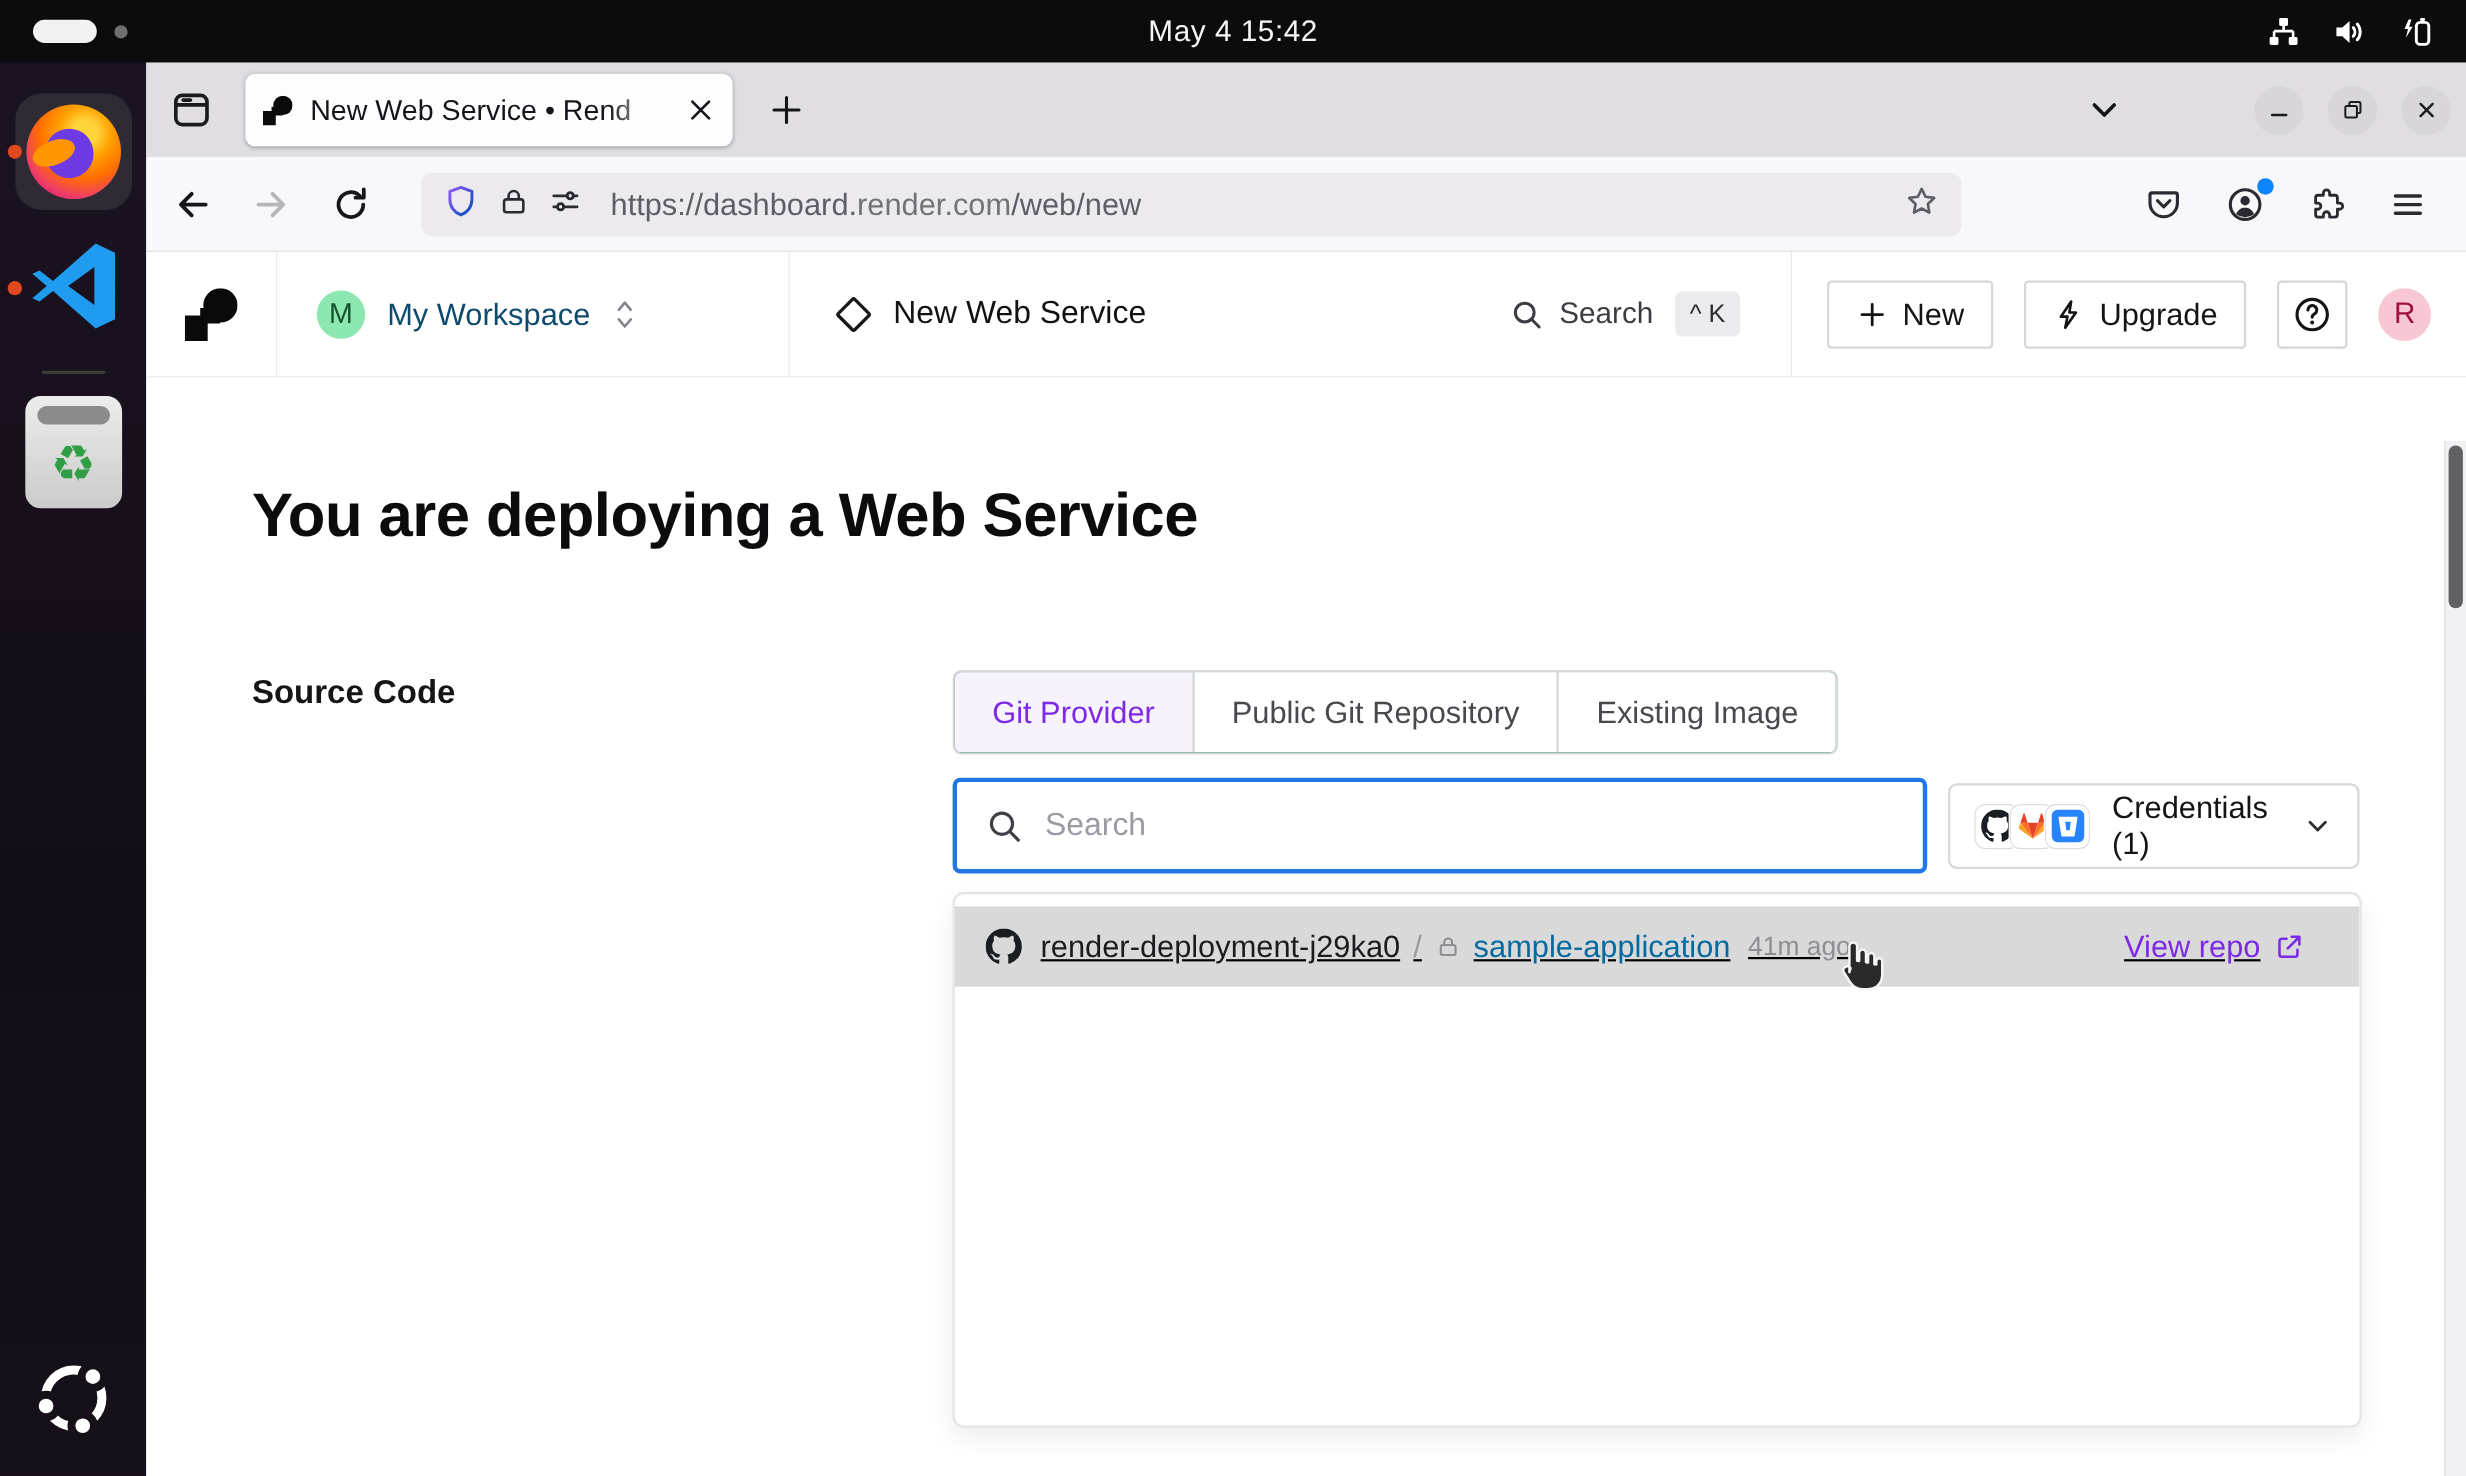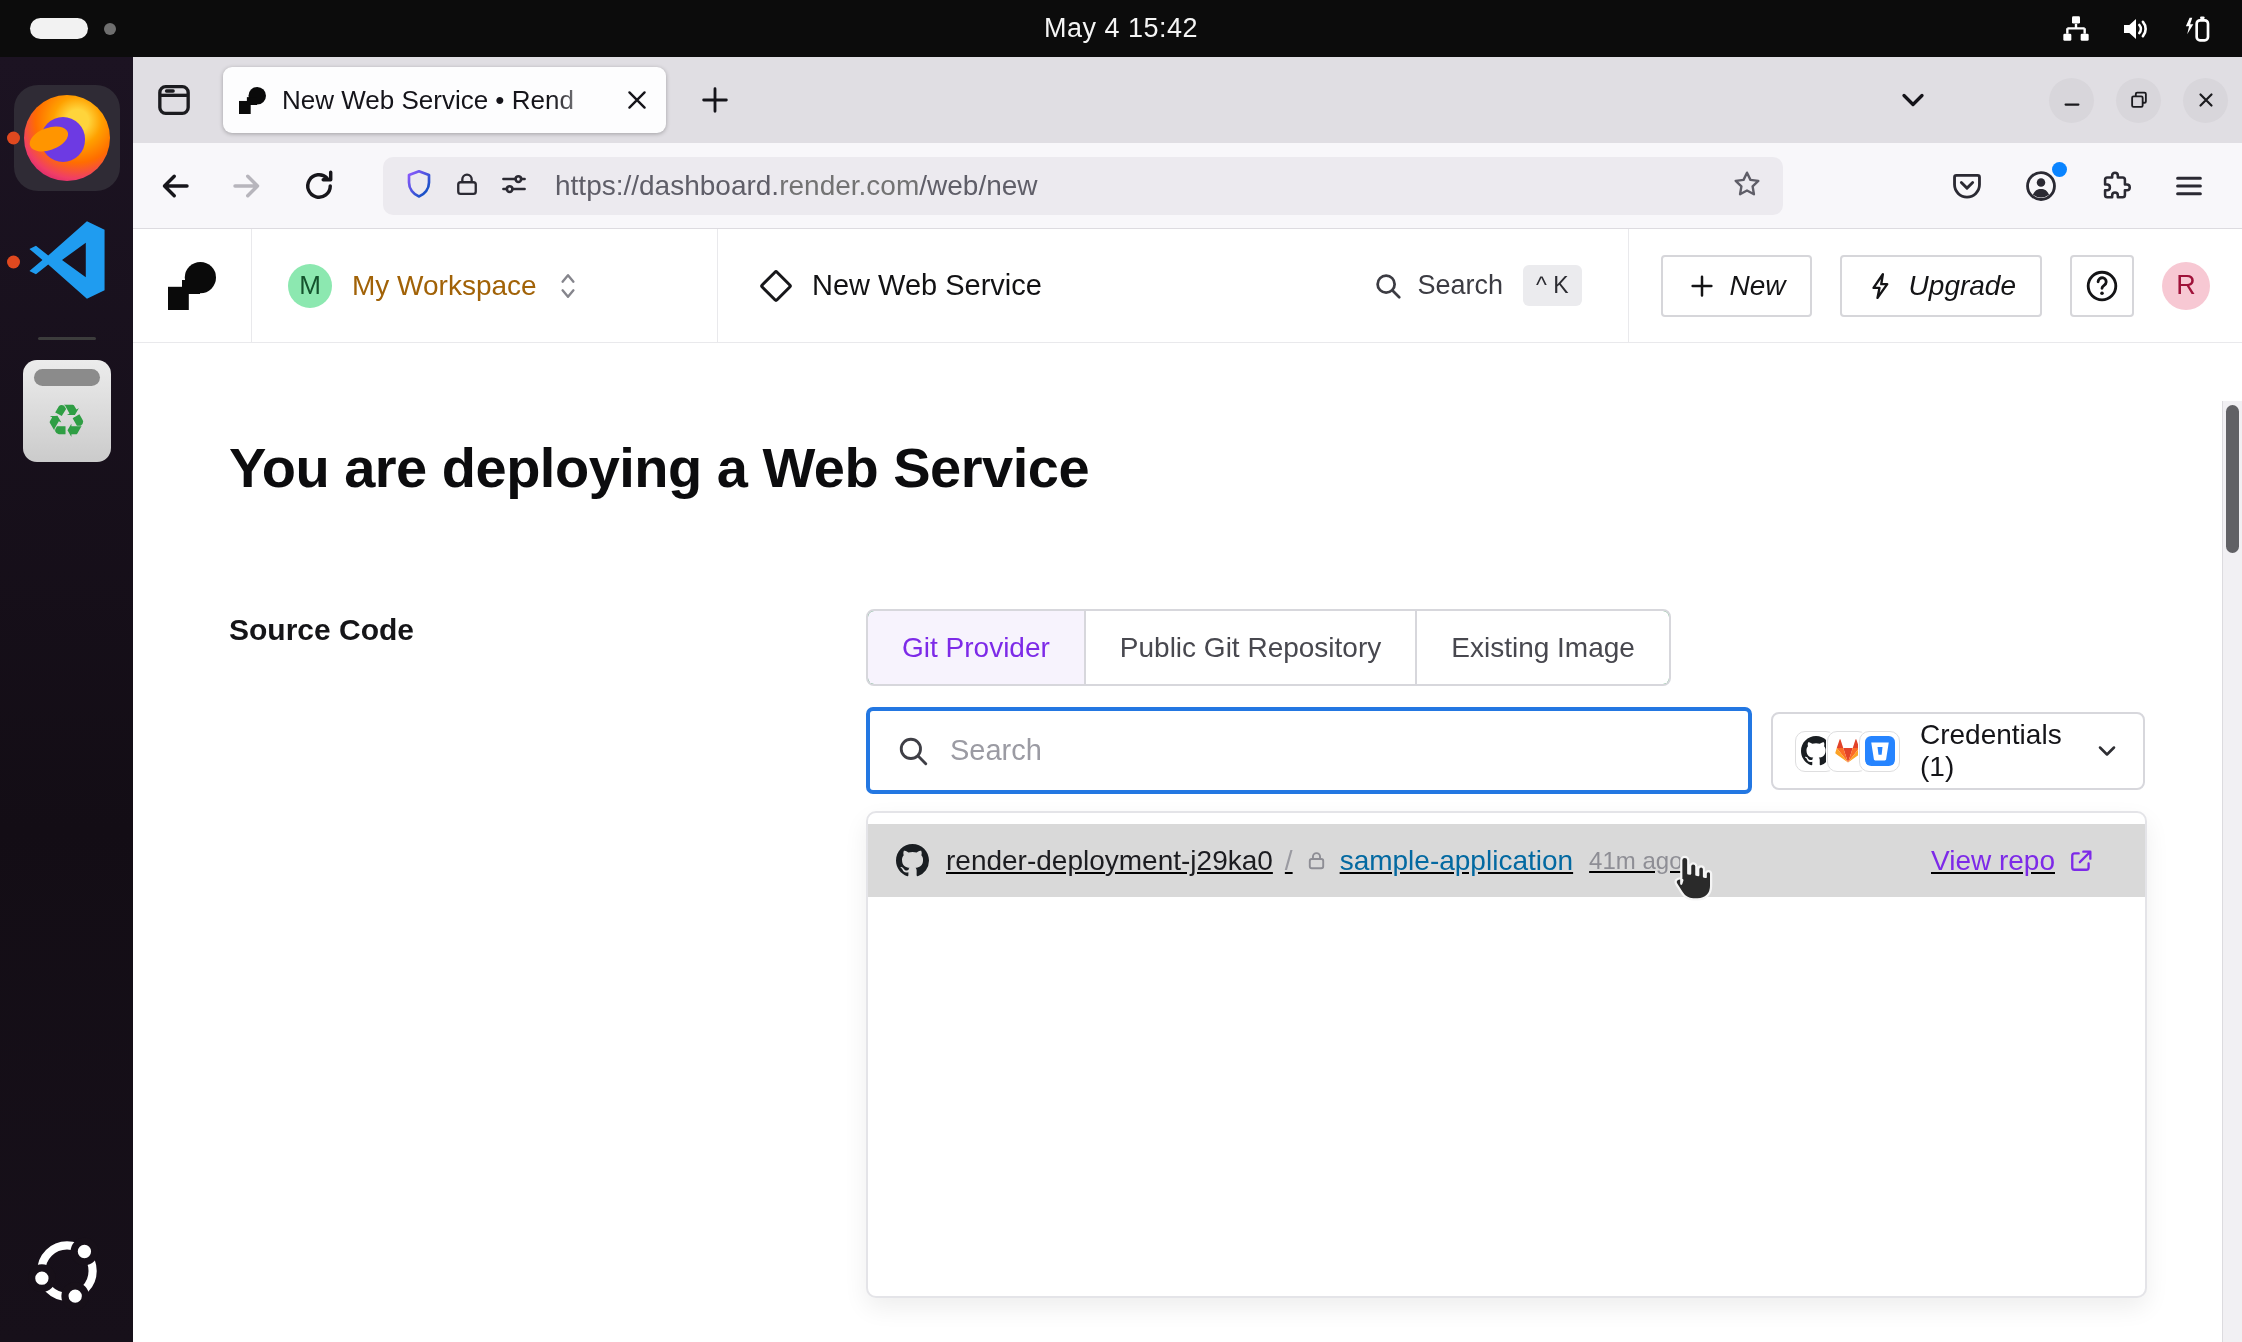--- a/index.html
+++ b/index.html
@@ -67,32 +67,32 @@
   .notif-dot { position:absolute; top:-3px; right:-5px; width:15px; height:15px; border-radius:50%; background:#0a84ff; }
 
   
   .page { flex:1; display:flex; flex-direction:column; background:#fff; position:relative; }
   .appheader { height:114px; border-bottom:1px solid #e9e9ec; display:flex; align-items:stretch; flex:none; }
   .hsec { display:flex; align-items:center; }
   .hsec-logo { width:119px; justify-content:center; border-right:1px solid #e9e9ec; }
   .hsec-logo svg { width:48px; height:48px; }
   .hsec-ws { width:466px; border-right:1px solid #e9e9ec; padding-left:36px; }
   .ws-avatar { width:44px; height:44px; border-radius:50%; background:#8ce8b0; color:#14532d; font-size:26px; font-weight:500; flex:none; }
-  .ws-name { font-size:28px; color:#a16207; margin-left:20px; }
+  .ws-name { font-size:28px; color:#0c4a6e; margin-left:20px; }
   .ws-updown { margin-left:18px; }
   .ws-updown svg { width:26px; height:34px; display:block; }
   .hsec-mid { flex:1; border-right:1px solid #e9e9ec; padding:0 46px; }
   .diamond { width:24px; height:24px; border:3px solid #17171a; transform:rotate(45deg); border-radius:3px; margin-right:24px; flex:none; }
   .page-title { font-size:29px; color:#121214; }
   .searchgrp { margin-left:auto; display:flex; align-items:center; }
   .searchgrp svg { width:30px; height:30px; display:block; }
   .search-label { font-size:27px; color:#3c3c43; margin-left:14px; }
   .kbd { margin-left:20px; background:#ebebee; border-radius:6px; padding:7px 13px; font-size:23px; color:#2c2c32; }
   .hsec-right { padding:0 32px; gap:28px; }
-  .btn { height:62px; border:2px solid #d6d6da; border-radius:4px; background:#fff; display:flex; align-items:center; padding:0 24px; font-size:28px; color:#141416;font-style:italic; }
+  .btn { height:62px; border:2px solid #d6d6da; border-radius:4px; background:#fff; display:flex; align-items:center; padding:0 24px; font-size:28px; color:#141416; }
   .btn svg { width:30px; height:30px; margin-right:13px; display:block; }
   .btn-help { width:64px; padding:0; justify-content:center; }
   .btn-help svg { margin:0; width:36px; height:36px; }
   .user-avatar { width:48px; height:48px; border-radius:50%; background:#f7c8d3; color:#9f1239; font-size:27px; font-weight:500; }
 
   
   .content { position:relative; flex:1; }
   .h1 { position:absolute; left:96px; top:92px; font-size:56px; font-weight:700; color:#0c0c0e; letter-spacing:-.5px; }
   .src-label { position:absolute; left:96px; top:270px; font-size:30px; font-weight:700; color:#151518; }
 

